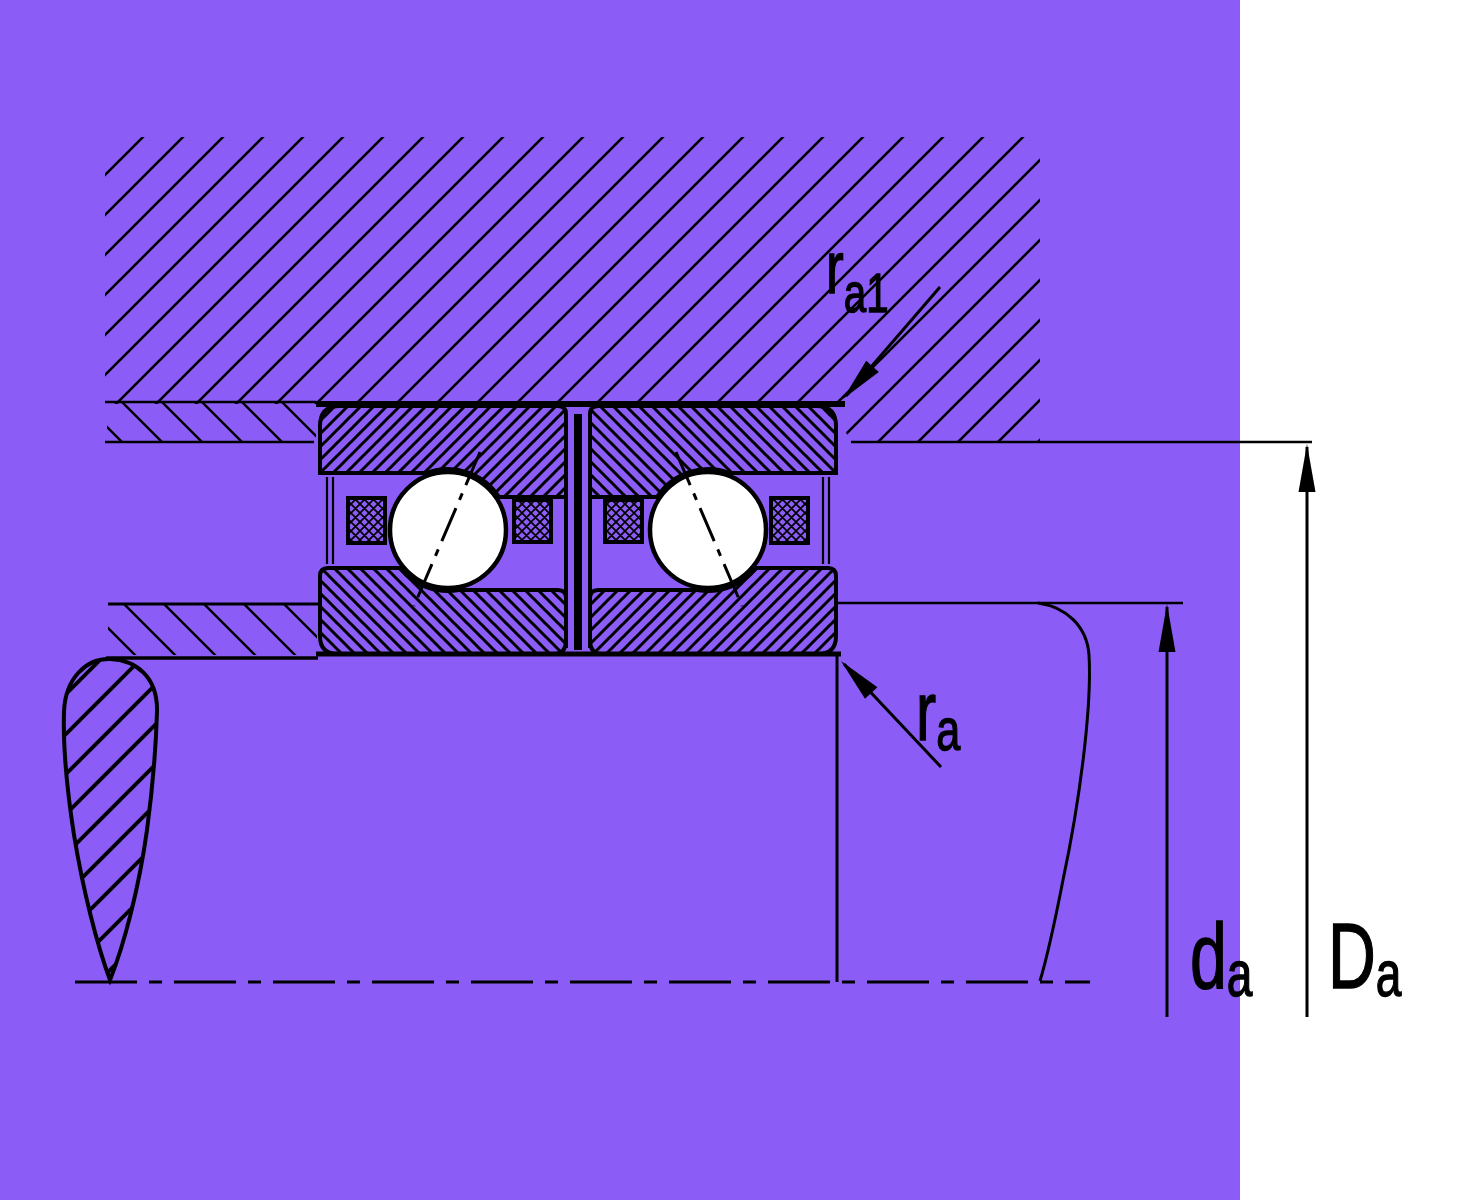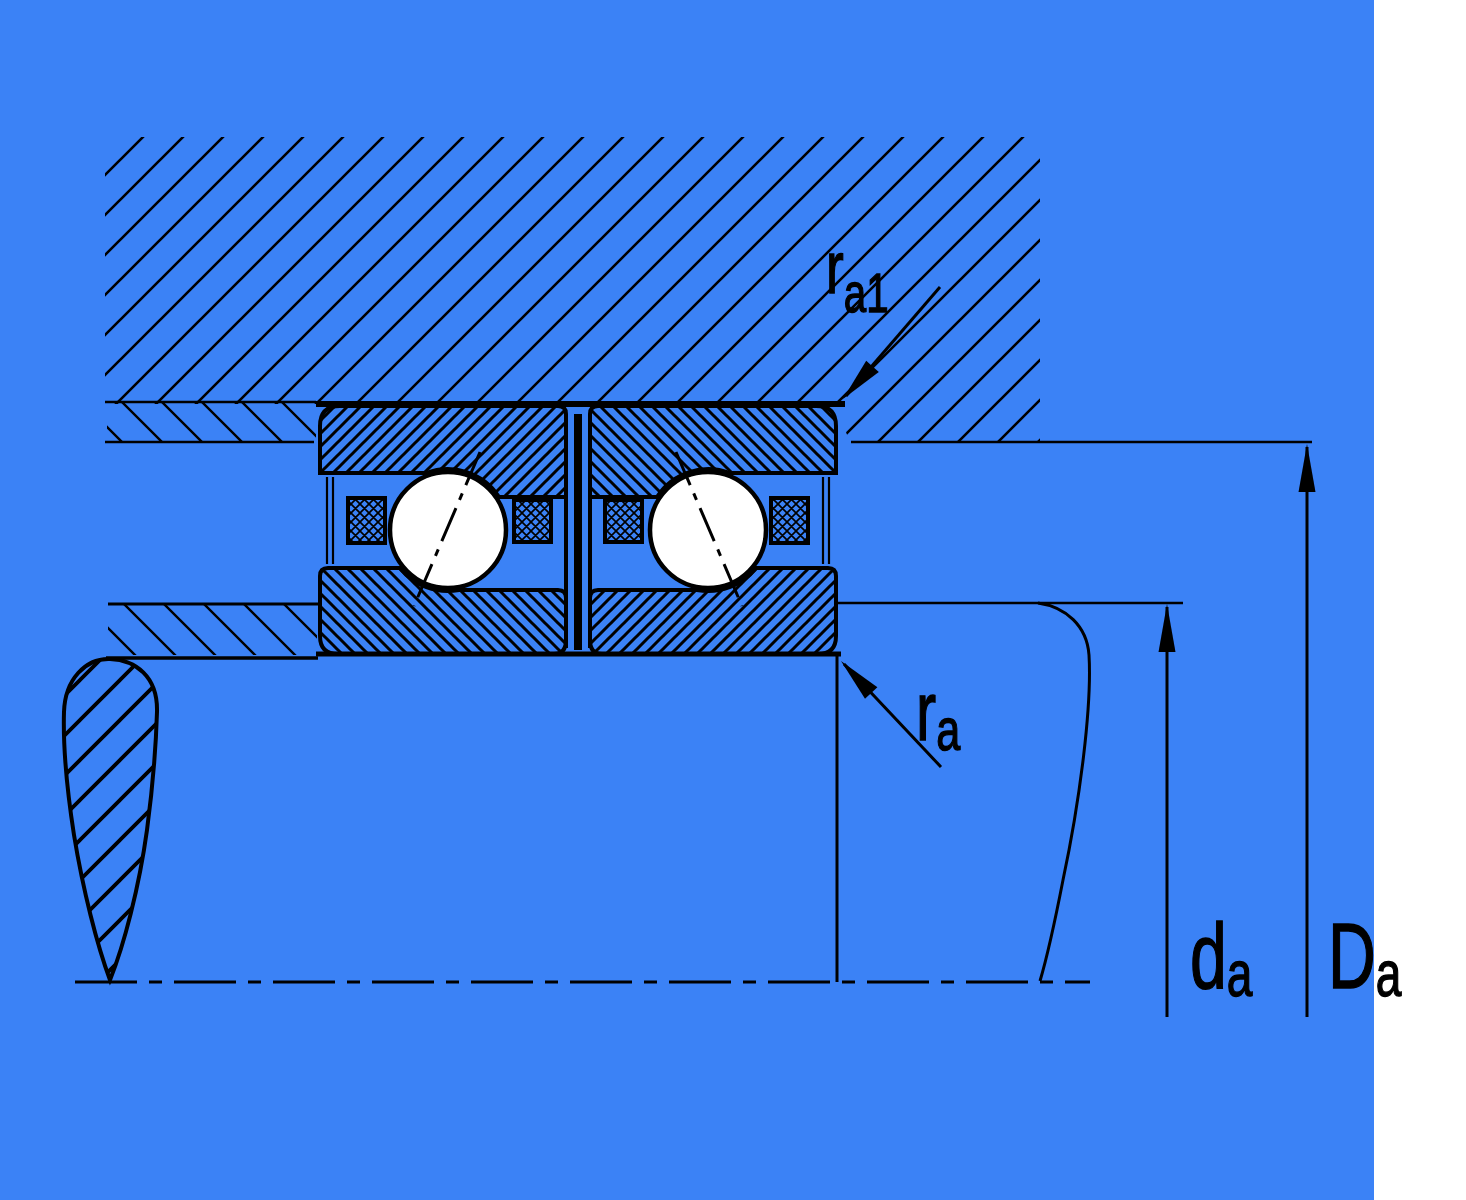--- a/index.html
+++ b/index.html
@@ -1,16 +1,16 @@
 <!DOCTYPE html>
 <html><head>
 <meta charset="utf-8">
 <style>
   html,body{margin:0;padding:0;background:#fff;}
-  #stage{width:1374px;height:1200px;background:#3b82f6;}
+  #stage{width:1240px;height:1200px;background:#8b5cf6;}
   text{font-family:"Liberation Sans",sans-serif;fill:#000;}
 </style>
 </head>
 <body>
 
 <div id="stage">
 <svg width="1466" height="1200" viewBox="0 0 1466 1200">
   <defs>
     <pattern id="hHouse" patternUnits="userSpaceOnUse" width="40" height="40">
       <path d="M-10,10 L10,-10 M0,40 L40,0 M30,50 L50,30" stroke="#000" stroke-width="2.6" fill="none"></path>

